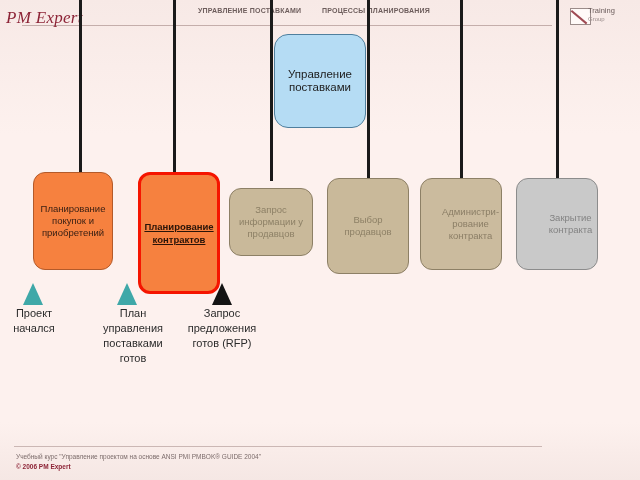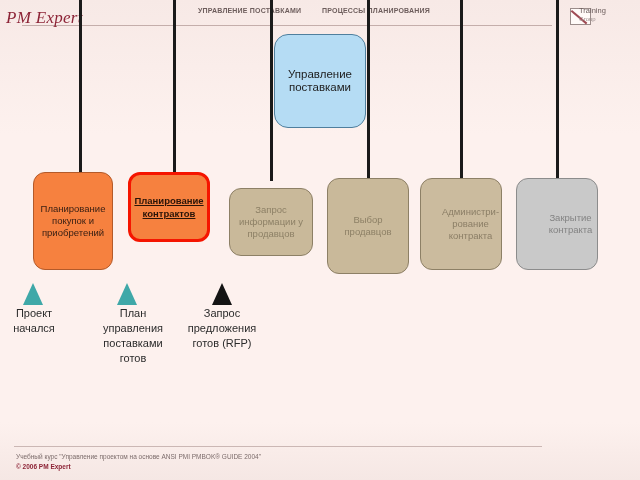--- a/index.html
+++ b/index.html
@@ -75,21 +75,21 @@
     left: 1px;
     top: 1px;
     width: 20px;
     height: 1.6px;
     background: #9f4a53;
     transform: rotate(40deg);
     transform-origin: left top;
   }
   .logo-text {
     position: absolute;
-    left: 9px;
+    left: 18px;
     top: 1px;
     line-height: 8px;
   }
   .logo-text .l1 {
     display: block;
     font-size: 7.5px;
     color: #6b5c5b;
   }
   .logo-text .l2 {
     display: block;
@@ -239,21 +239,21 @@
   <div class="connector" style="left:556px; top:0px; height:181px;"></div>
 
   <div class="pbox box-blue" style="left:274px; top:34px; width:92px; height:94px;">
     <span>Управление поставками</span>
   </div>
 
   <div class="pbox box-orange" style="left:33px; top:172px; width:80px; height:98px;">
     <span>Планирование покупок и приобретений</span>
   </div>
 
-  <div class="pbox box-orange-hl" style="left:128px; top:172px; width:82px; height:70px;">
+  <div class="pbox box-orange-hl" style="left:138px; top:172px; width:82px; height:122px;">
     <span>Планирование контрактов</span>
   </div>
 
   <div class="pbox box-tan" style="left:229px; top:188px; width:84px; height:68px;">
     <span>Запрос информации у продавцов</span>
   </div>
 
   <div class="pbox box-tan" style="left:327px; top:178px; width:82px; height:96px;">
     <span>Выбор продавцов</span>
   </div>

